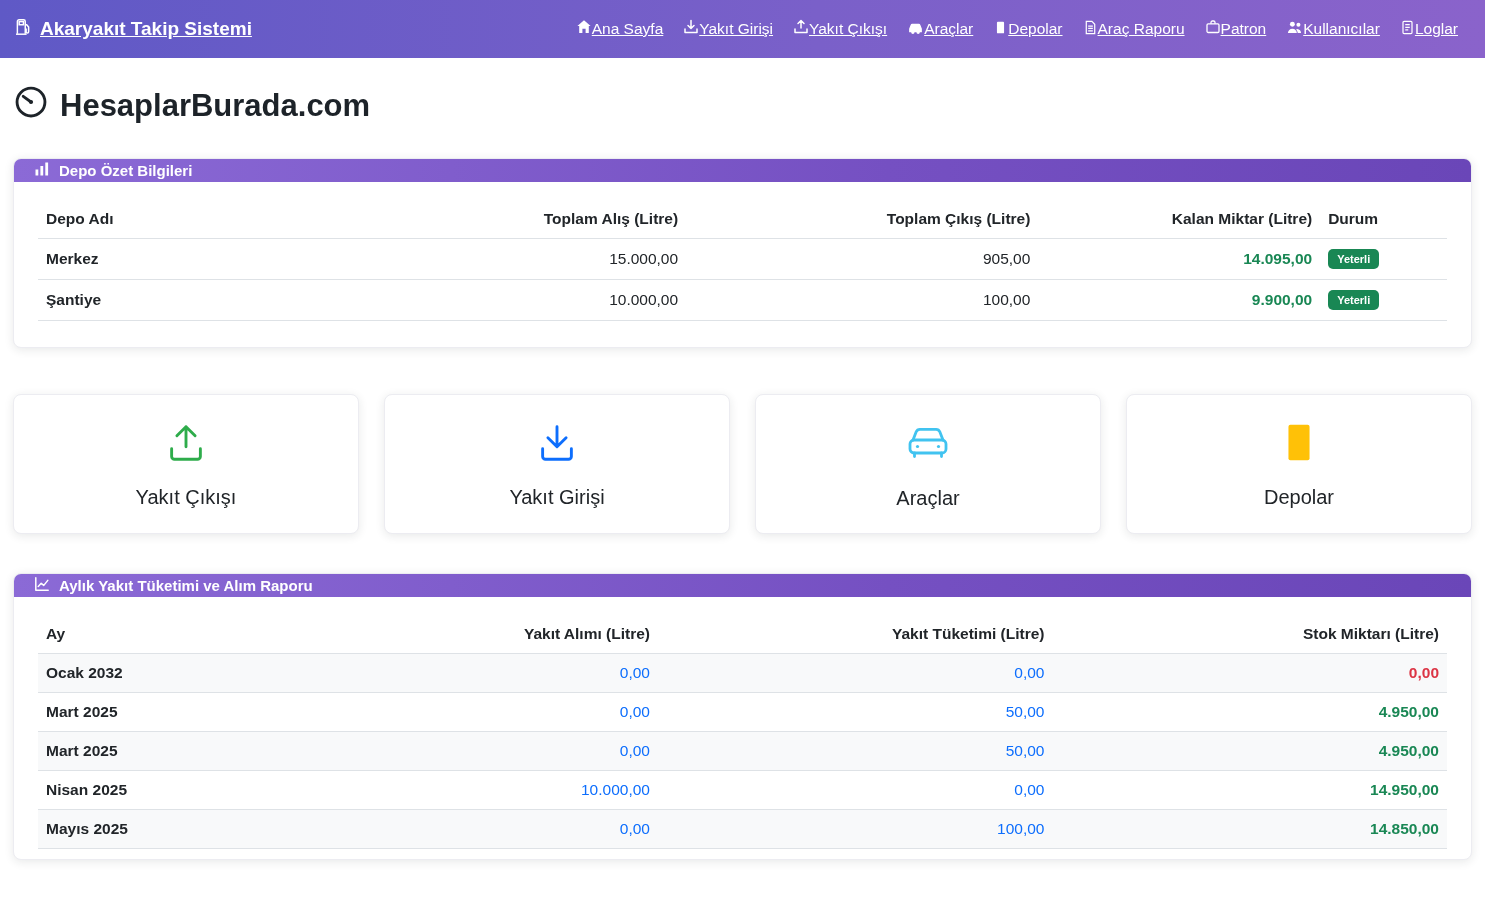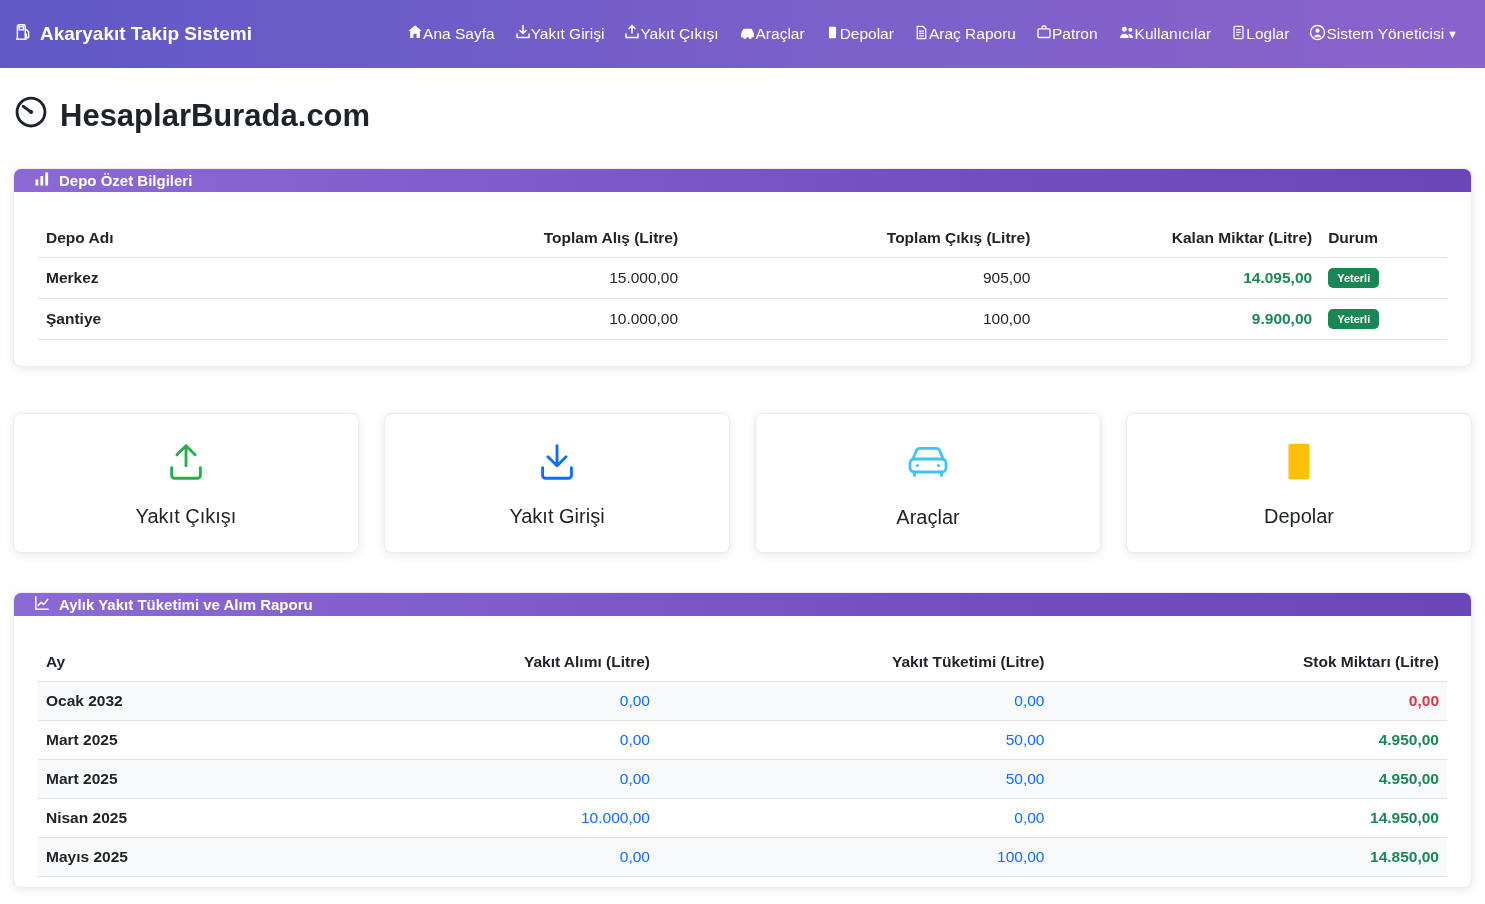--- a/index.html
+++ b/index.html
@@ -4,24 +4,25 @@
 <style>
   * { margin:0; padding:0; box-sizing:border-box; }
   html,body { width:1485px; height:904px; overflow:hidden; }
   body {
     font-family:"Liberation Sans", sans-serif;
     background:#ffffff; color:#212529;
   }
 
   
   .navbar {
-    height:68px; display:flex; align-items:center;
+    height:58px; display:flex; align-items:center;
     padding:0 18px 0 14px;
     background:linear-gradient(90deg,#5f59c6 0%, #7a60c9 55%, #8a63cb 100%);
     color:#fff;
+    text-decoration:underline;
   }
   .brand { display:flex; align-items:center; gap:8px; font-size:19px; font-weight:700; cursor:pointer; white-space:nowrap; }
   .nav-items { margin-left:auto; display:flex; align-items:center; list-style:none; gap:2px; }
   .nav-item {
     display:flex; align-items:center; 
     padding:8px 9px; font-size:15.5px; cursor:pointer; white-space:nowrap;
   }
   .nav-item svg { flex:0 0 auto; }
   .caret { font-size:11px; margin-left:3px; }
 
@@ -35,21 +36,21 @@
   
   .card {
     margin-top:30px; border:1px solid #ececf1; border-radius:8px;
     box-shadow:0 2px 10px rgba(33,37,41,.10); background:#fff; overflow:hidden;
   }
   .card-header {
     display:flex; align-items:center; gap:9px;
     padding:2px 20px; color:#fff; font-size:15px; font-weight:700;
     background:linear-gradient(90deg,#8b6ad6 0%, #7550c2 60%, #6a46b8 100%);
   }
-  .card-body { padding:18px 24px 26px 24px;margin-top:9px; }
+  .card-body { padding:18px 24px 26px 24px; }
 
   table { width:100%; border-collapse:collapse; font-size:15.5px; }
   th, td { padding:10px 8px; border-bottom:1px solid #dee2e6; text-align:left; }
   thead th { font-weight:700; color:#212529; }
   td { color:#212529; }
   .num { text-align:right; }
   .bold { font-weight:700; }
   .green { color:#198754; }
   .val-blue { color:#0d6efd; }
   .center { text-align:left; }
@@ -179,31 +180,20 @@
     </li>
     <li class="nav-item">
       <span>
         <svg width="15" height="15" viewBox="0 0 16 16" fill="none" stroke="#fff" stroke-width="1.3">
             <rect x="3.2" y="1.5" width="9.6" height="13" rx="1.2"></rect>
             <path d="M5.6 5h4.8M5.6 7.8h4.8M5.6 10.6h3.2"></path>
           </svg>
       </span>
       <span>Loglar</span>
     </li>
-    <li class="nav-item">
-      <span>
-        <svg width="17" height="17" viewBox="0 0 16 16" fill="none" stroke="#fff" stroke-width="1.3">
-            <circle cx="8" cy="8" r="6.6"></circle>
-            <circle cx="8" cy="6.3" r="2" fill="#fff" stroke="none"></circle>
-            <path d="M4.3 12.4c.8-1.7 2.1-2.6 3.7-2.6s2.9.9 3.7 2.6" fill="#fff" stroke="none"></path>
-          </svg>
-      </span>
-      <span>Sistem Yöneticisi</span>
-      <span class="caret">▼</span>
-    </li>
   </ul>
 </nav>
 
 <div class="container">
 
   <h1 class="page-title">
     <span>
       <svg width="36" height="36" viewBox="0 0 24 24" fill="none" stroke="#1d2329" stroke-width="1.9">
         <circle cx="12" cy="12" r="9.3"></circle>
         <path d="M12 12 6.8 8.2" stroke-linecap="round"></path>

